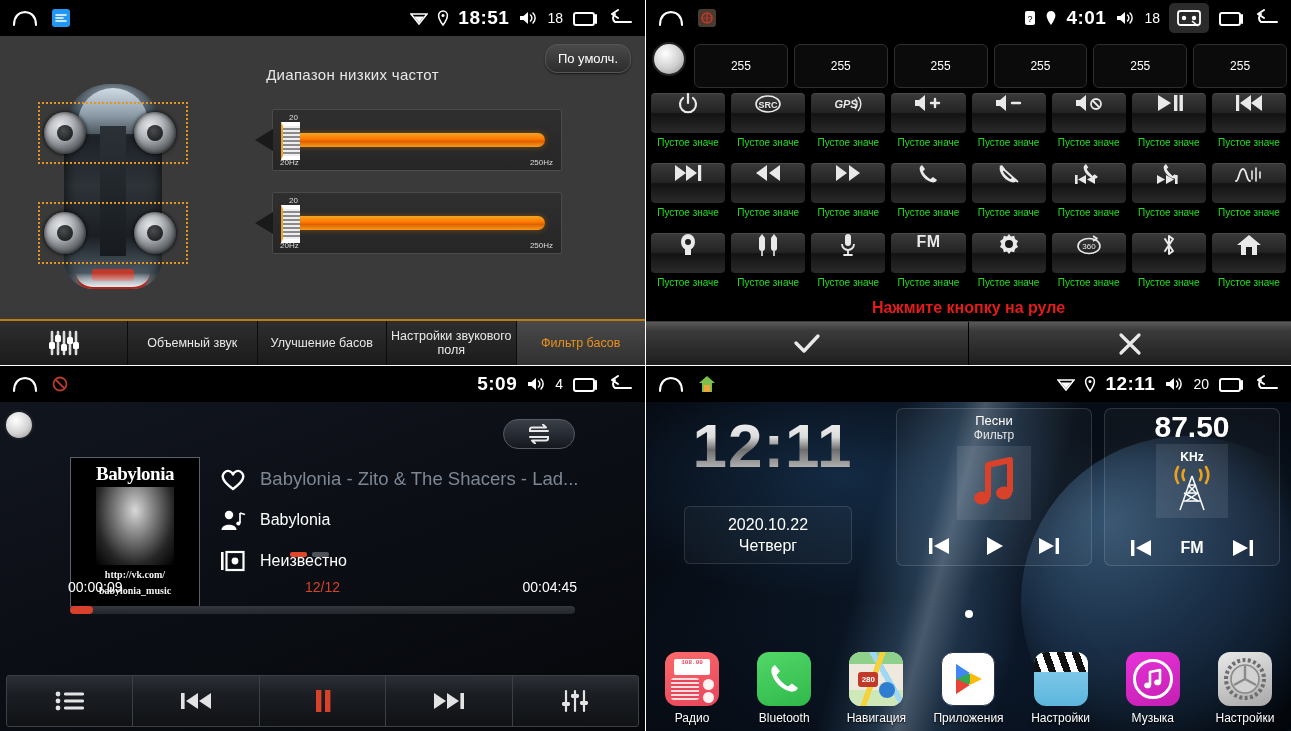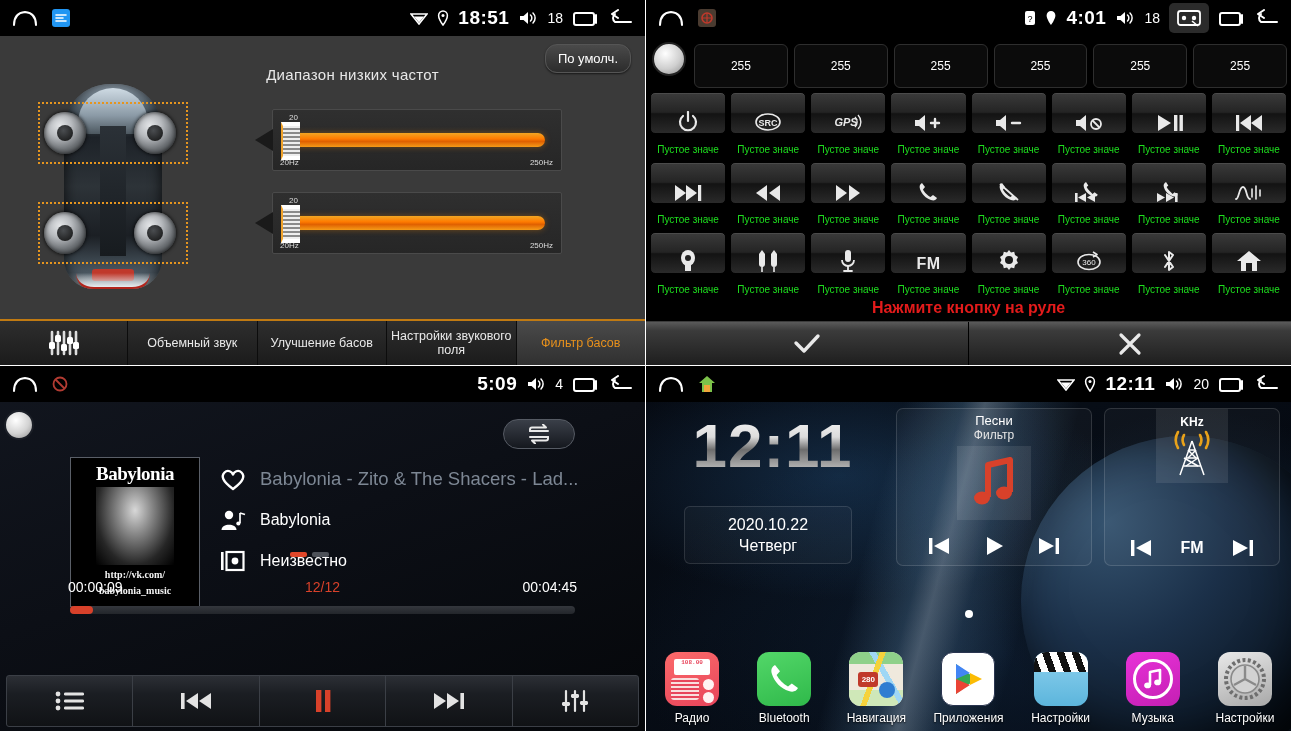--- a/index.html
+++ b/index.html
@@ -157,25 +157,25 @@
   .key-grid {
     position: absolute; top: 92px; left: 4px; right: 4px;
     display: grid; grid-template-columns: repeat(8, 1fr);
     grid-auto-rows: 67px; gap: 3px 4px;
   }
   .key-cell { display: flex; flex-direction: column; align-items: center; }
   .key-btn {
     width: 100%; height: 42px; border-radius: 5px;
     background: linear-gradient(180deg,#3a3a3a 0%, #242424 48%, #131313 52%, #2a2a2a 100%);
     border: 1px solid #000;
-    display: flex; align-items: flex-end; justify-content: center;
+    display: flex; align-items: flex-start; justify-content: center;
     box-shadow: inset 0 1px 0 rgba(255,255,255,.09);
   }
   .key-lbl {
-    color: #1ee01e; font-size: 10px; margin-top: 10px;
+    color: #1ee01e; font-size: 10px; margin-top: 3px;
     white-space: nowrap; overflow: hidden; width: 100%; text-align: center;
   }
   .key-btn .txt { color: #e9e9e9; font-size: 16px; font-weight: bold; letter-spacing: .5px; }
   .p2-hint {
     position: absolute; left: 0; right: 0; bottom: 48px;
     text-align: center; color: #e31b1b; font-size: 16px; font-weight: bold;
   }
   .confirm-bar {
     position: absolute; left: 0; right: 0; bottom: 0; height: 44px;
     display: flex; border-top: 1px solid #3c3c3c;
@@ -1063,20 +1063,21 @@
         <span>
           <svg width="24" height="20" viewBox="0 0 24 20">
               <path d="M2 2 L17 10 L2 18 Z" fill="#fff"></path>
               <rect x="18.6" y="2" width="3.4" height="16" fill="#fff"></rect>
             </svg>
         </span>
       </div>
     </div>
 
     <div class="widget w-radio">
+      <div class="wr-freq">87.50</div>
       <div class="wr-tile">
         <div class="wr-khz">KHz</div>
         <span>
           <svg width="56" height="48" viewBox="0 0 56 48">
             <g fill="none" stroke="#e9a21a" stroke-width="2.6" stroke-linecap="round">
               <path d="M20 16 a10 10 0 0 1 0-10"></path>
                 <path d="M14 19 a16 16 0 0 1 0-16"></path>
               <path d="M36 16 a10 10 0 0 0 0-10"></path>
                 <path d="M42 19 a16 16 0 0 0 0-16"></path>
             </g>

